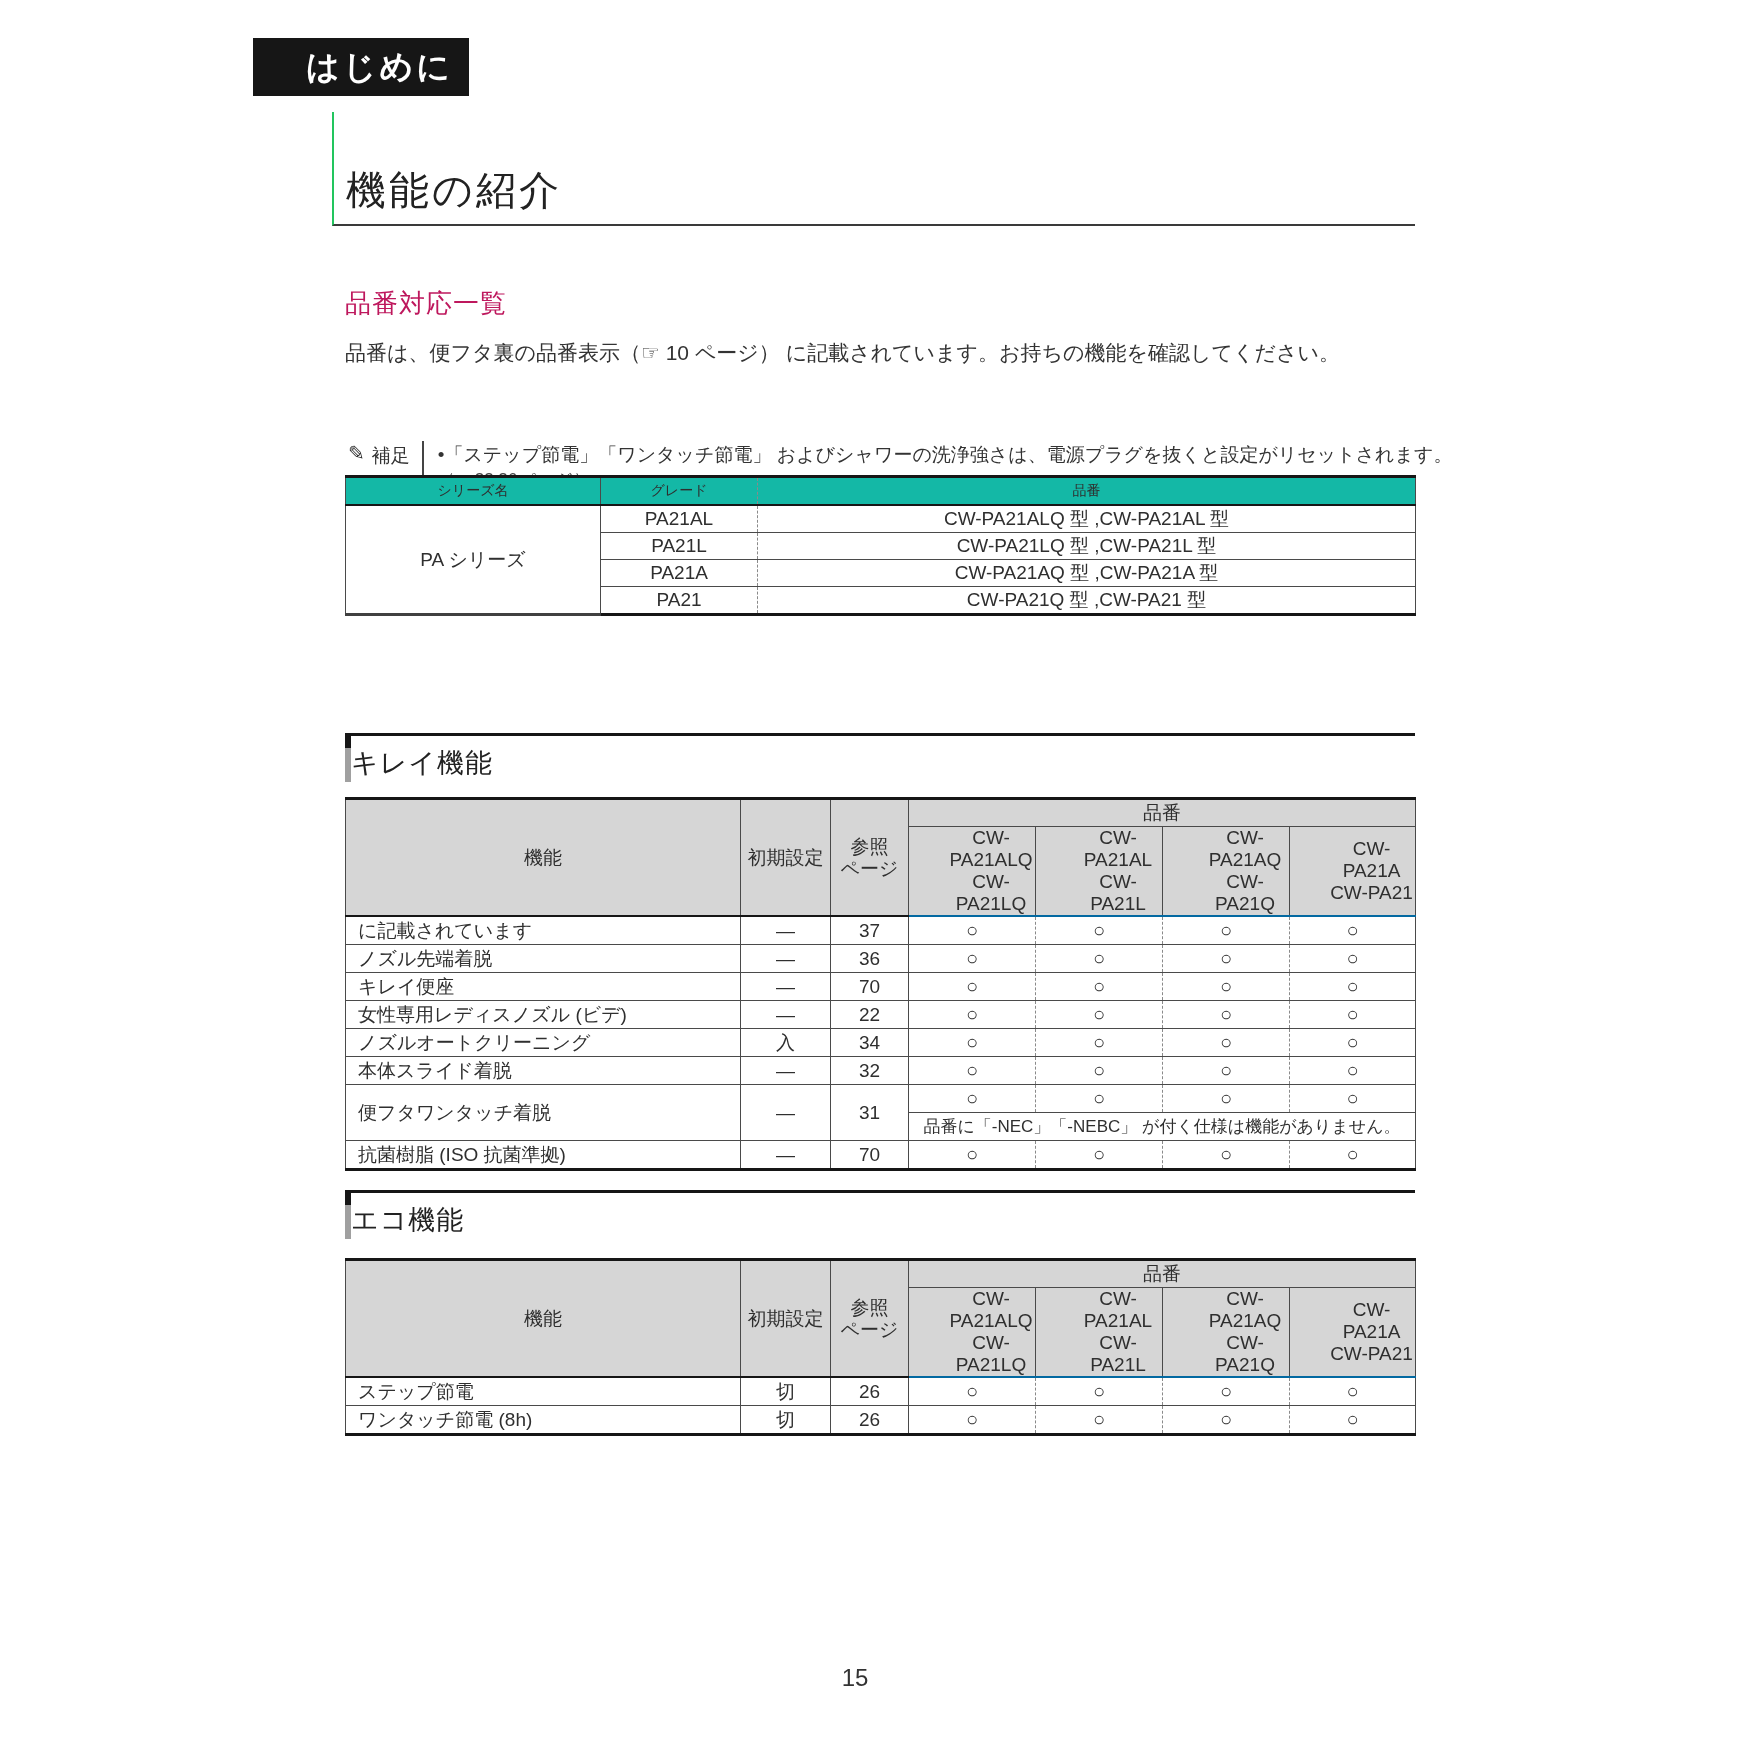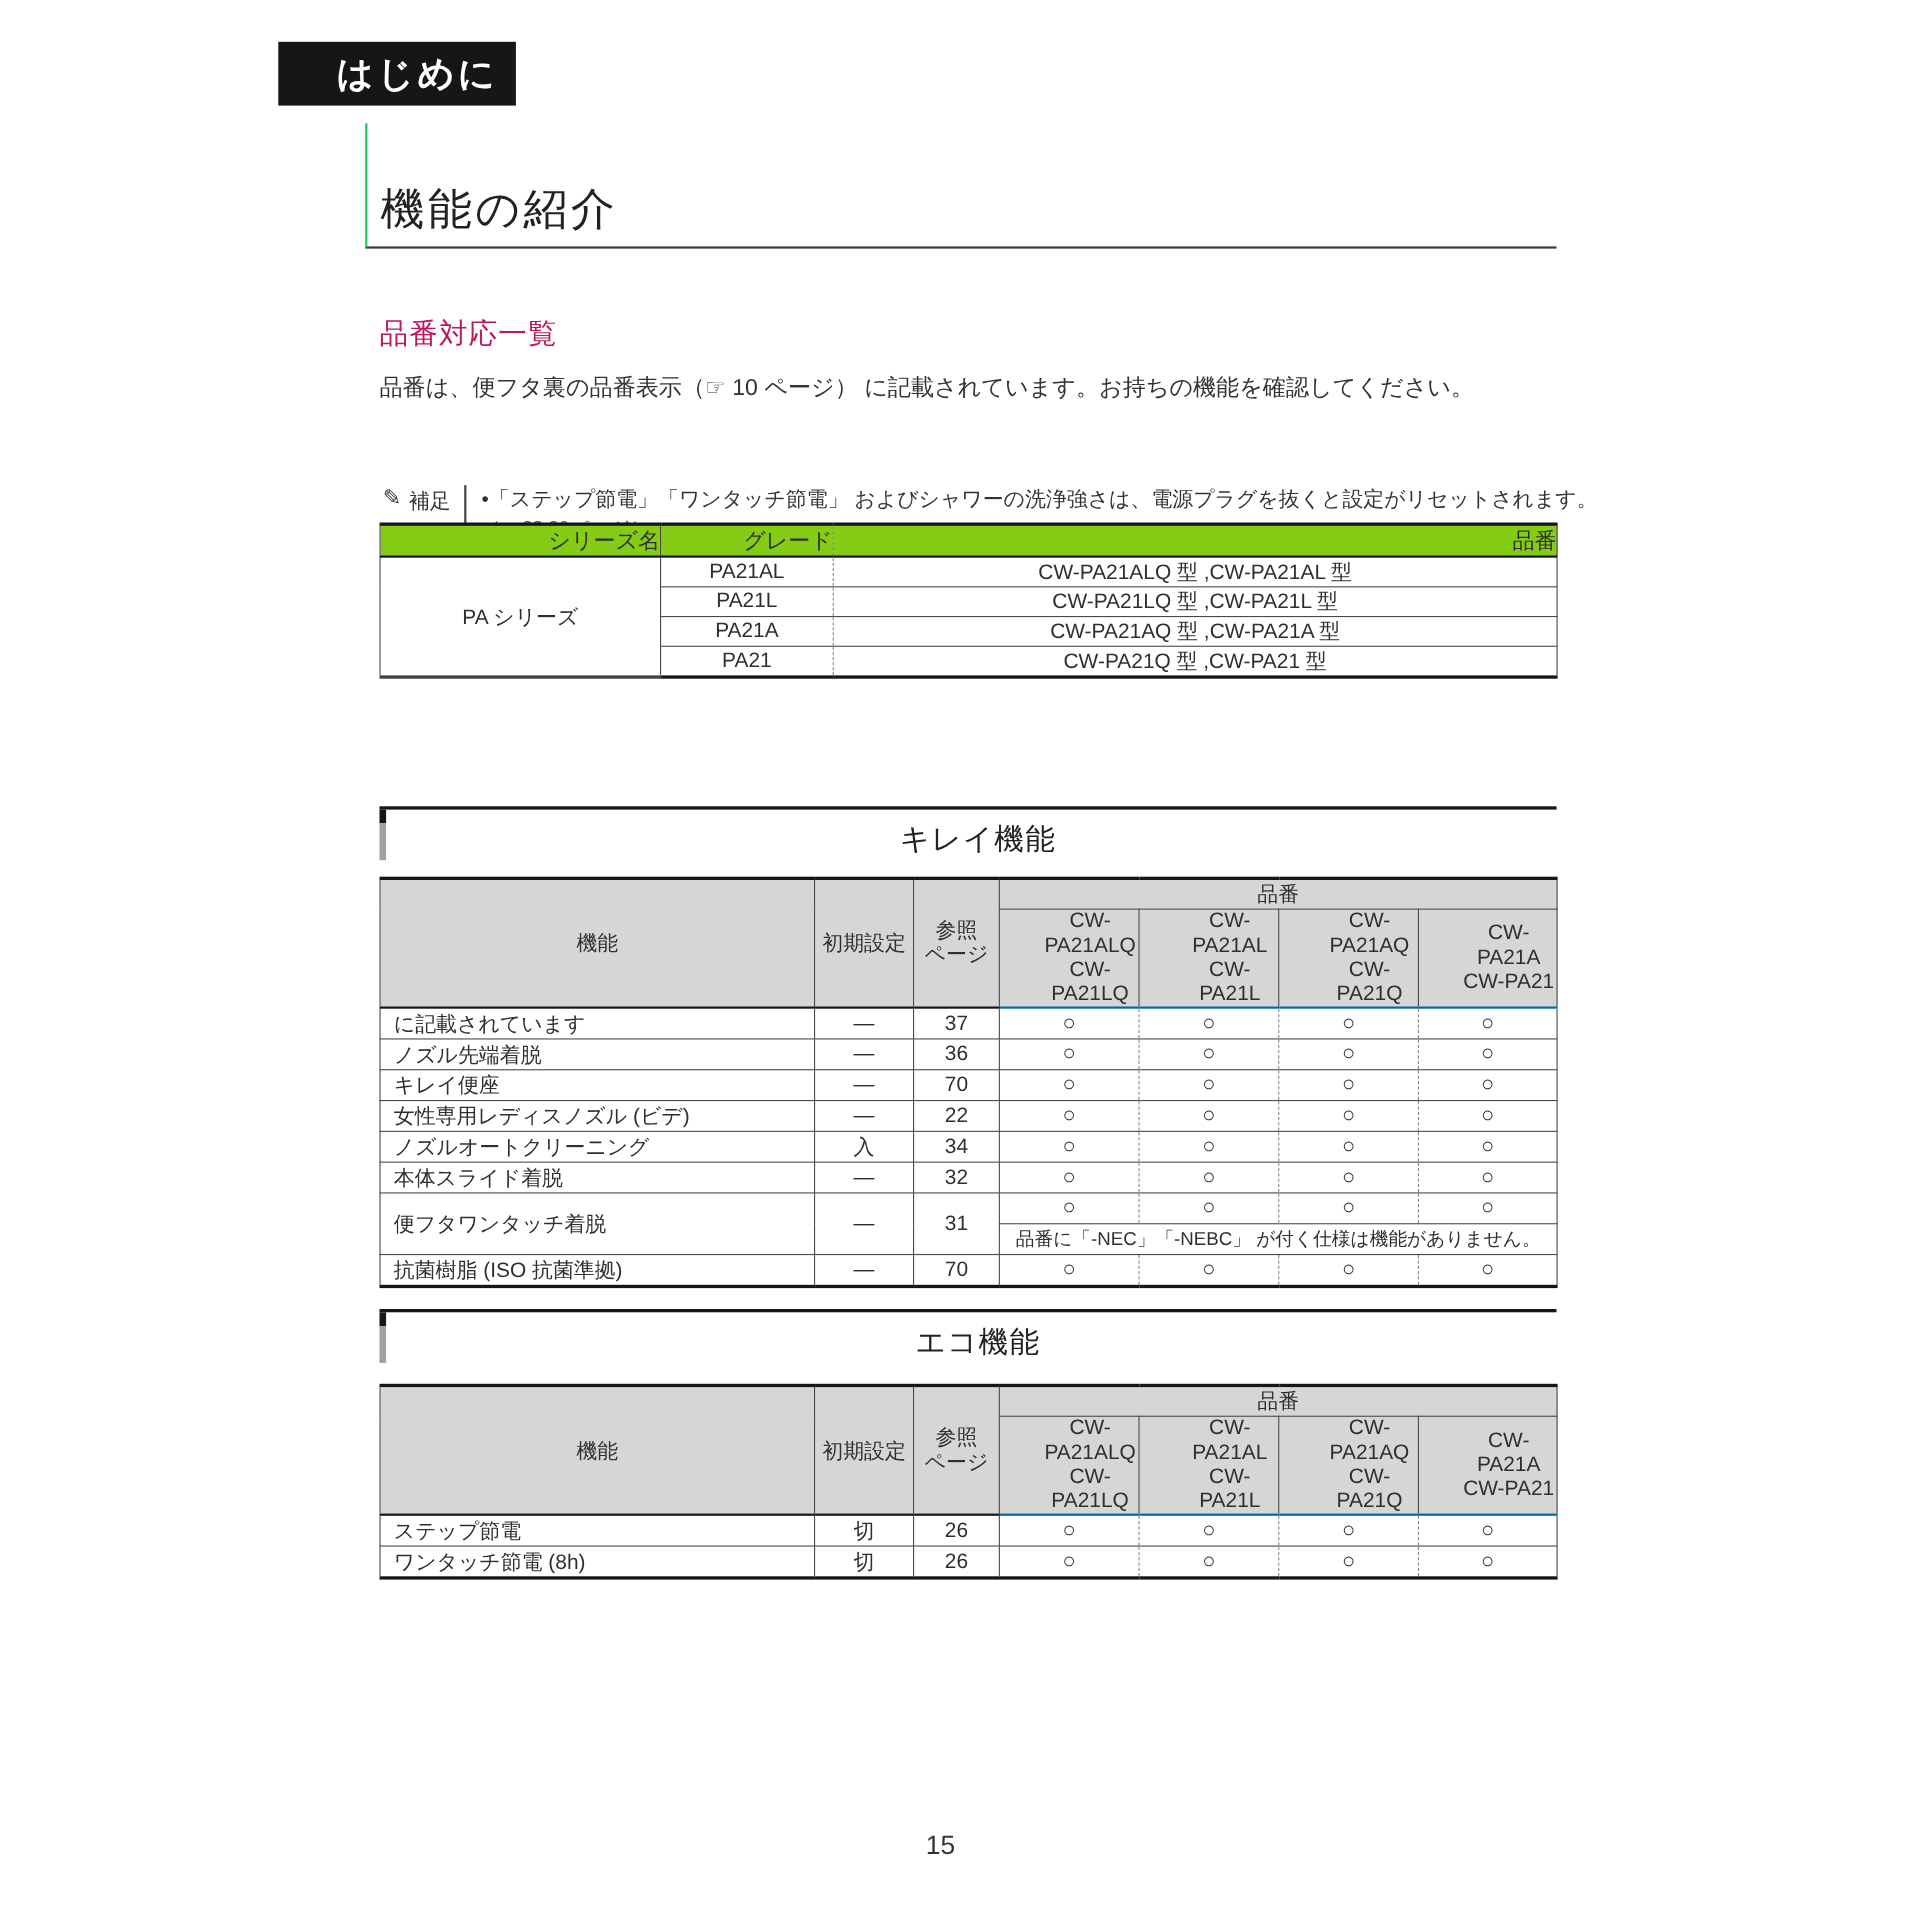--- a/index.html
+++ b/index.html
@@ -58,42 +58,41 @@
   .note-body .nl1 { font-size: 19px; line-height: 27px; }
   .note-body .nl2 { font-size: 17px; line-height: 24px; color: #444; }
 
   
   table { border-collapse: collapse; table-layout: fixed; width: 1070px; }
   th, td { padding: 0; }
 
   
   .series-wrap { position: absolute; left: 345px; top: 475px; }
   .t1 th {
-    background: #84cc16; font-weight: normal; font-size: 20px; color: #2f2f2f;
+    background: #14b8a6; font-weight: normal; font-size: 14px; color: #2f2f2f;
     border: 1px solid #4a4a4a; border-top: 3px solid #161616; border-bottom: 2px solid #161616;
     height: 26px;
-    text-align: right;
   }
   .t1 td {
     border: 1px solid #4a4a4a; height: 26px; text-align: center;
     font-size: 19px; color: #2f2f2f;
   }
   .t1 th.hg, .t1 td.g { border-right: none; }
   .t1 th.hq, .t1 td.q { border-left: 1px dashed #8a8a8a; }
   .t1 td.sname { border-bottom: 3px solid #404040; }
   .t1 tr.last td { border-bottom: 3px solid #161616; }
 
   
   .sec {
     position: absolute; left: 345px; width: 1070px;
     border-top: 3px solid #161616;
   }
   .sec-title {
-    position: relative; margin: 0; padding: 9px 0 0 18px;
-    font-size: 27px; font-weight: normal; letter-spacing: 1px; color: #222; text-align: center;
+    position: relative; margin: 0; padding: 9px 0 0 6px;
+    font-size: 27px; font-weight: normal; letter-spacing: 1px; color: #222;
   }
   .sec-title::before {
     content: ""; position: absolute; left: 0; top: 0;
     width: 6px; height: 46px;
     background: linear-gradient(to bottom, #161616 0 12px, #a0a0a0 12px);
   }
   .sec-kirei { top: 733px; }
   .sec-eco  { top: 1190px; }
 
   

